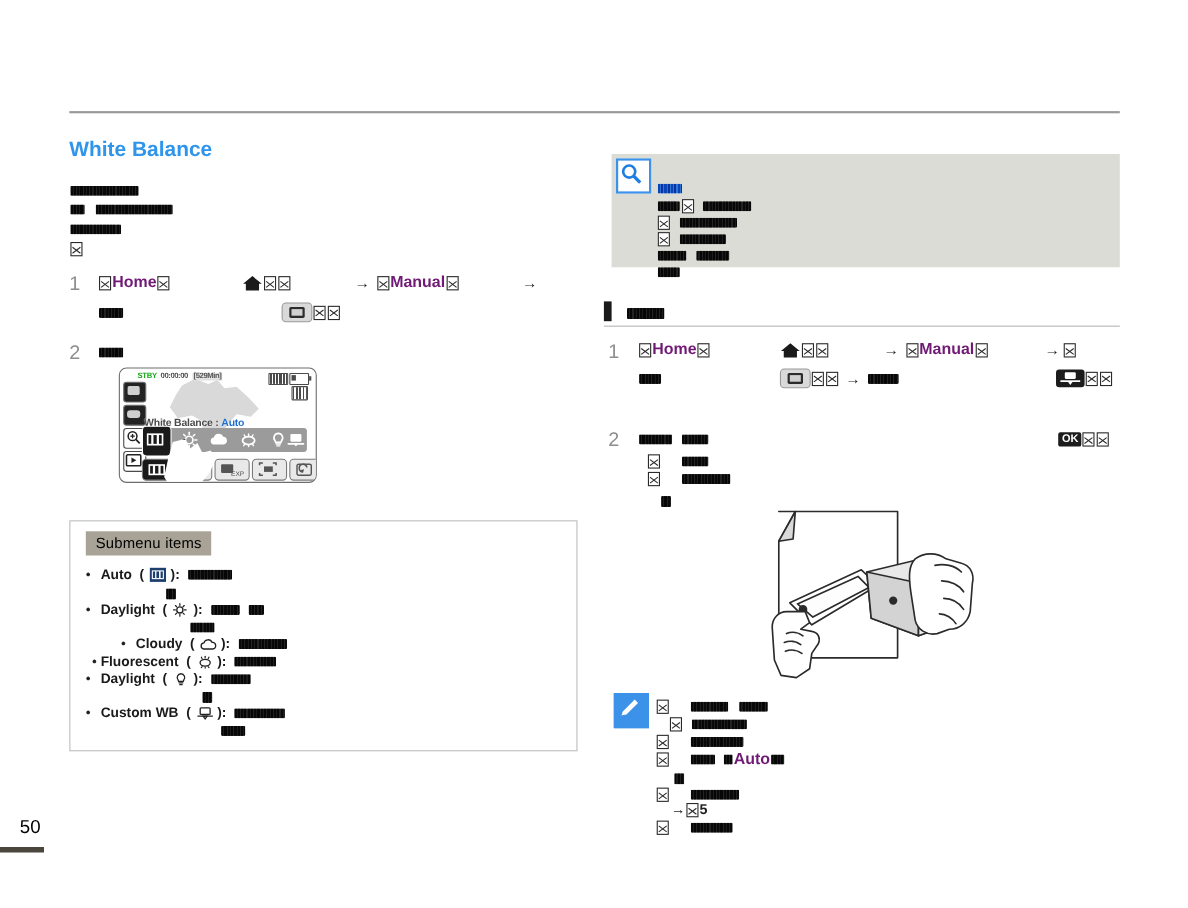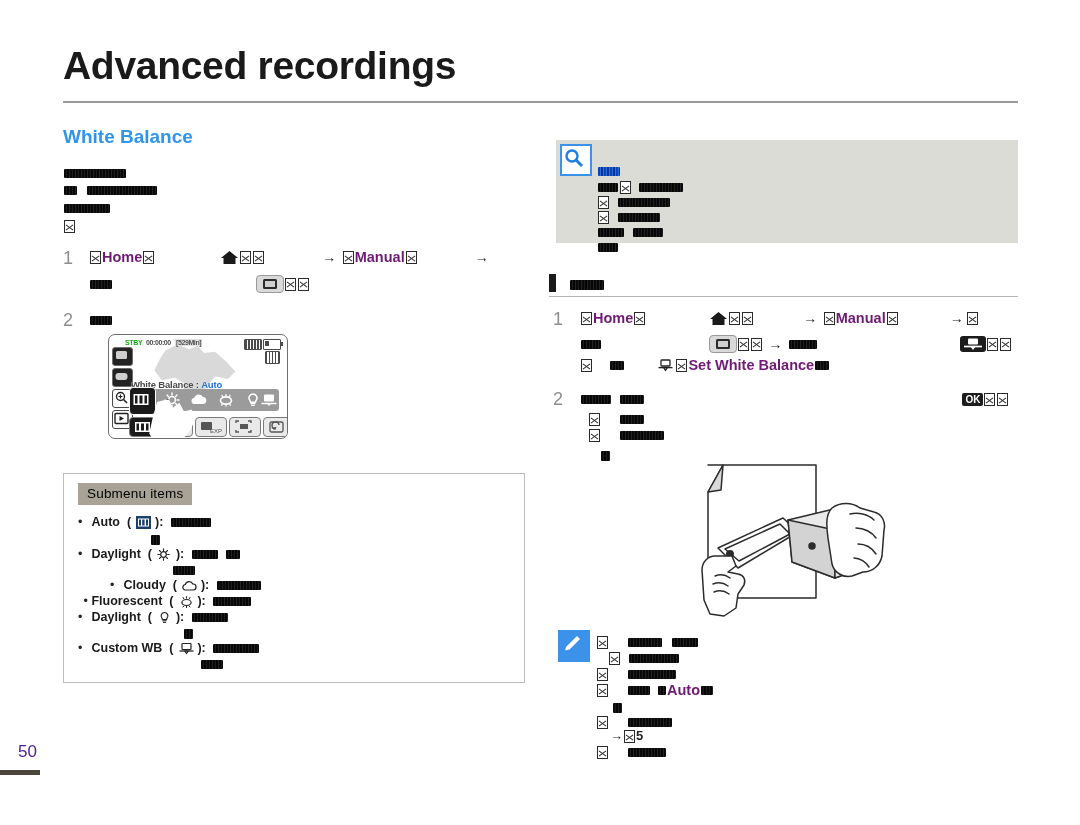--- a/index.html
+++ b/index.html
@@ -157,29 +157,28 @@
   .section-bar-rule{position:absolute;left:549px;top:296px;width:469px;height:1px;background:#b5b5b5;}
 
   .noteicon{
     position:absolute;left:558px;top:630px;width:28px;height:28px;
     border:2px solid #3b92e8;background:#3b92e8;
   }
 
   
   .illus{position:absolute;left:620px;top:450px;width:300px;height:180px;}
 
-  .pagenum{position:absolute;left:18px;top:742px;font-size:17px;color:#4c1d95;}
+  .pagenum{position:absolute;left:18px;top:742px;font-size:17px;color:#000000;}
   .pagebar{position:absolute;left:0px;top:770px;width:40px;height:5px;background:#4a463c;}
 </style>
 </head>
 <body>
 
 <div class="page">
 
-  <div class="chapter-title">Advanced recordings</div>
   <div class="header-rule"></div>
   <div class="section-title">White Balance</div>
 
   <div class="txtline" style="left:63px;top:166px;">
     <span class="rd" style="width:62px"></span>
   </div>
   <div class="txtline" style="left:63px;top:183px;">
     <span class="rd" style="width:13px"></span>
     <span class="rd" style="width:70px;margin-left:6px"></span>
   </div>
@@ -546,32 +545,20 @@
     <span class="rd" style="width:28px"></span>
     <span style="display:inline-block;width:135px"></span>
     <span class="chip-dark">
       <svg width="26" height="16" viewBox="0 0 26 16">
           <rect x="8" y="2.5" width="10" height="6" rx="1" fill="#fff"></rect>
       <line x1="4" y1="10.5" x2="22" y2="10.5" stroke="#fff" stroke-width="1.7"></line>
       <path d="M10.5 10.5 L13 14 L15.5 10.5 Z" fill="#fff"></path>
         </svg>
     </span><span class="xbox"></span><span class="xbox"></span>
   </div>
-  <div class="txtline" style="left:580px;top:358px;">
-    <span class="xbox"></span>
-    <span class="rd" style="width:14px;margin-left:14px"></span>
-    <span style="display:inline-block;width:24px"></span>
-    <span class="ico" style="width:17px;height:14px">
-      <svg width="17" height="14" viewBox="0 0 17 14">
-          <rect x="4" y="1" width="9" height="6" rx="0.8" fill="none" stroke="#222" stroke-width="1.3"></rect>
-      <line x1="1.5" y1="8.6" x2="15.5" y2="8.6" stroke="#222" stroke-width="1.4"></line>
-      <path d="M6.6 8.6 L8.5 11.4 L10.4 8.6 Z" fill="none" stroke="#222" stroke-width="1.2"></path>
-        </svg>
-    </span><span class="xbox"></span><span class="kw">Set White Balance</span><span class="rd" style="width:14px"></span>
-  </div>
 
   <div class="stepnum" style="left:553px;top:389px;">2</div>
   <div class="txtline" style="left:580px;top:392px;">
     <span class="rd" style="width:30px"></span>
     <span class="rd" style="width:24px;margin-left:5px"></span>
     <span style="display:inline-block;width:310px"></span>
     <span class="chip-ok">OK</span><span class="xbox"></span><span class="xbox"></span>
   </div>
   <div class="txtline" style="left:588px;top:412px;">
     <span class="xbox"></span>

